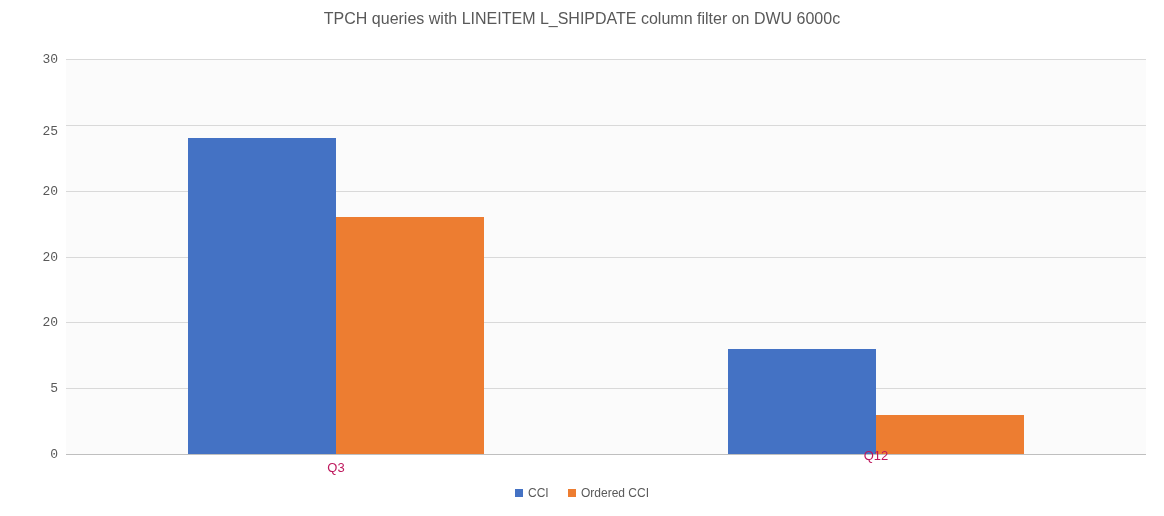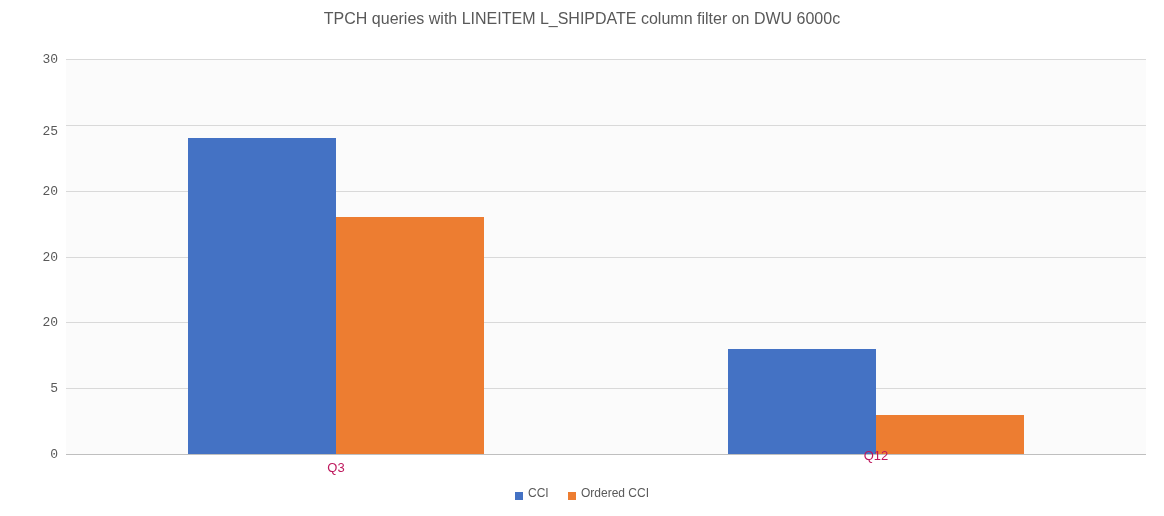--- a/index.html
+++ b/index.html
@@ -67,21 +67,21 @@
     position: absolute;
     left: 0;
     width: 1164px;
     text-align: center;
     top: 486px;
     font-size: 12px;
     color: #595959;
   }
   .legend-item {
     display: inline-flex;
-    align-items: flex-end;
+    align-items: center;
     margin: 0 8px;
   }
   .swatch {
     display: inline-block;
     width: 8px;
     height: 8px;
     margin-right: 5px;
   }
 </style>
 </head>

